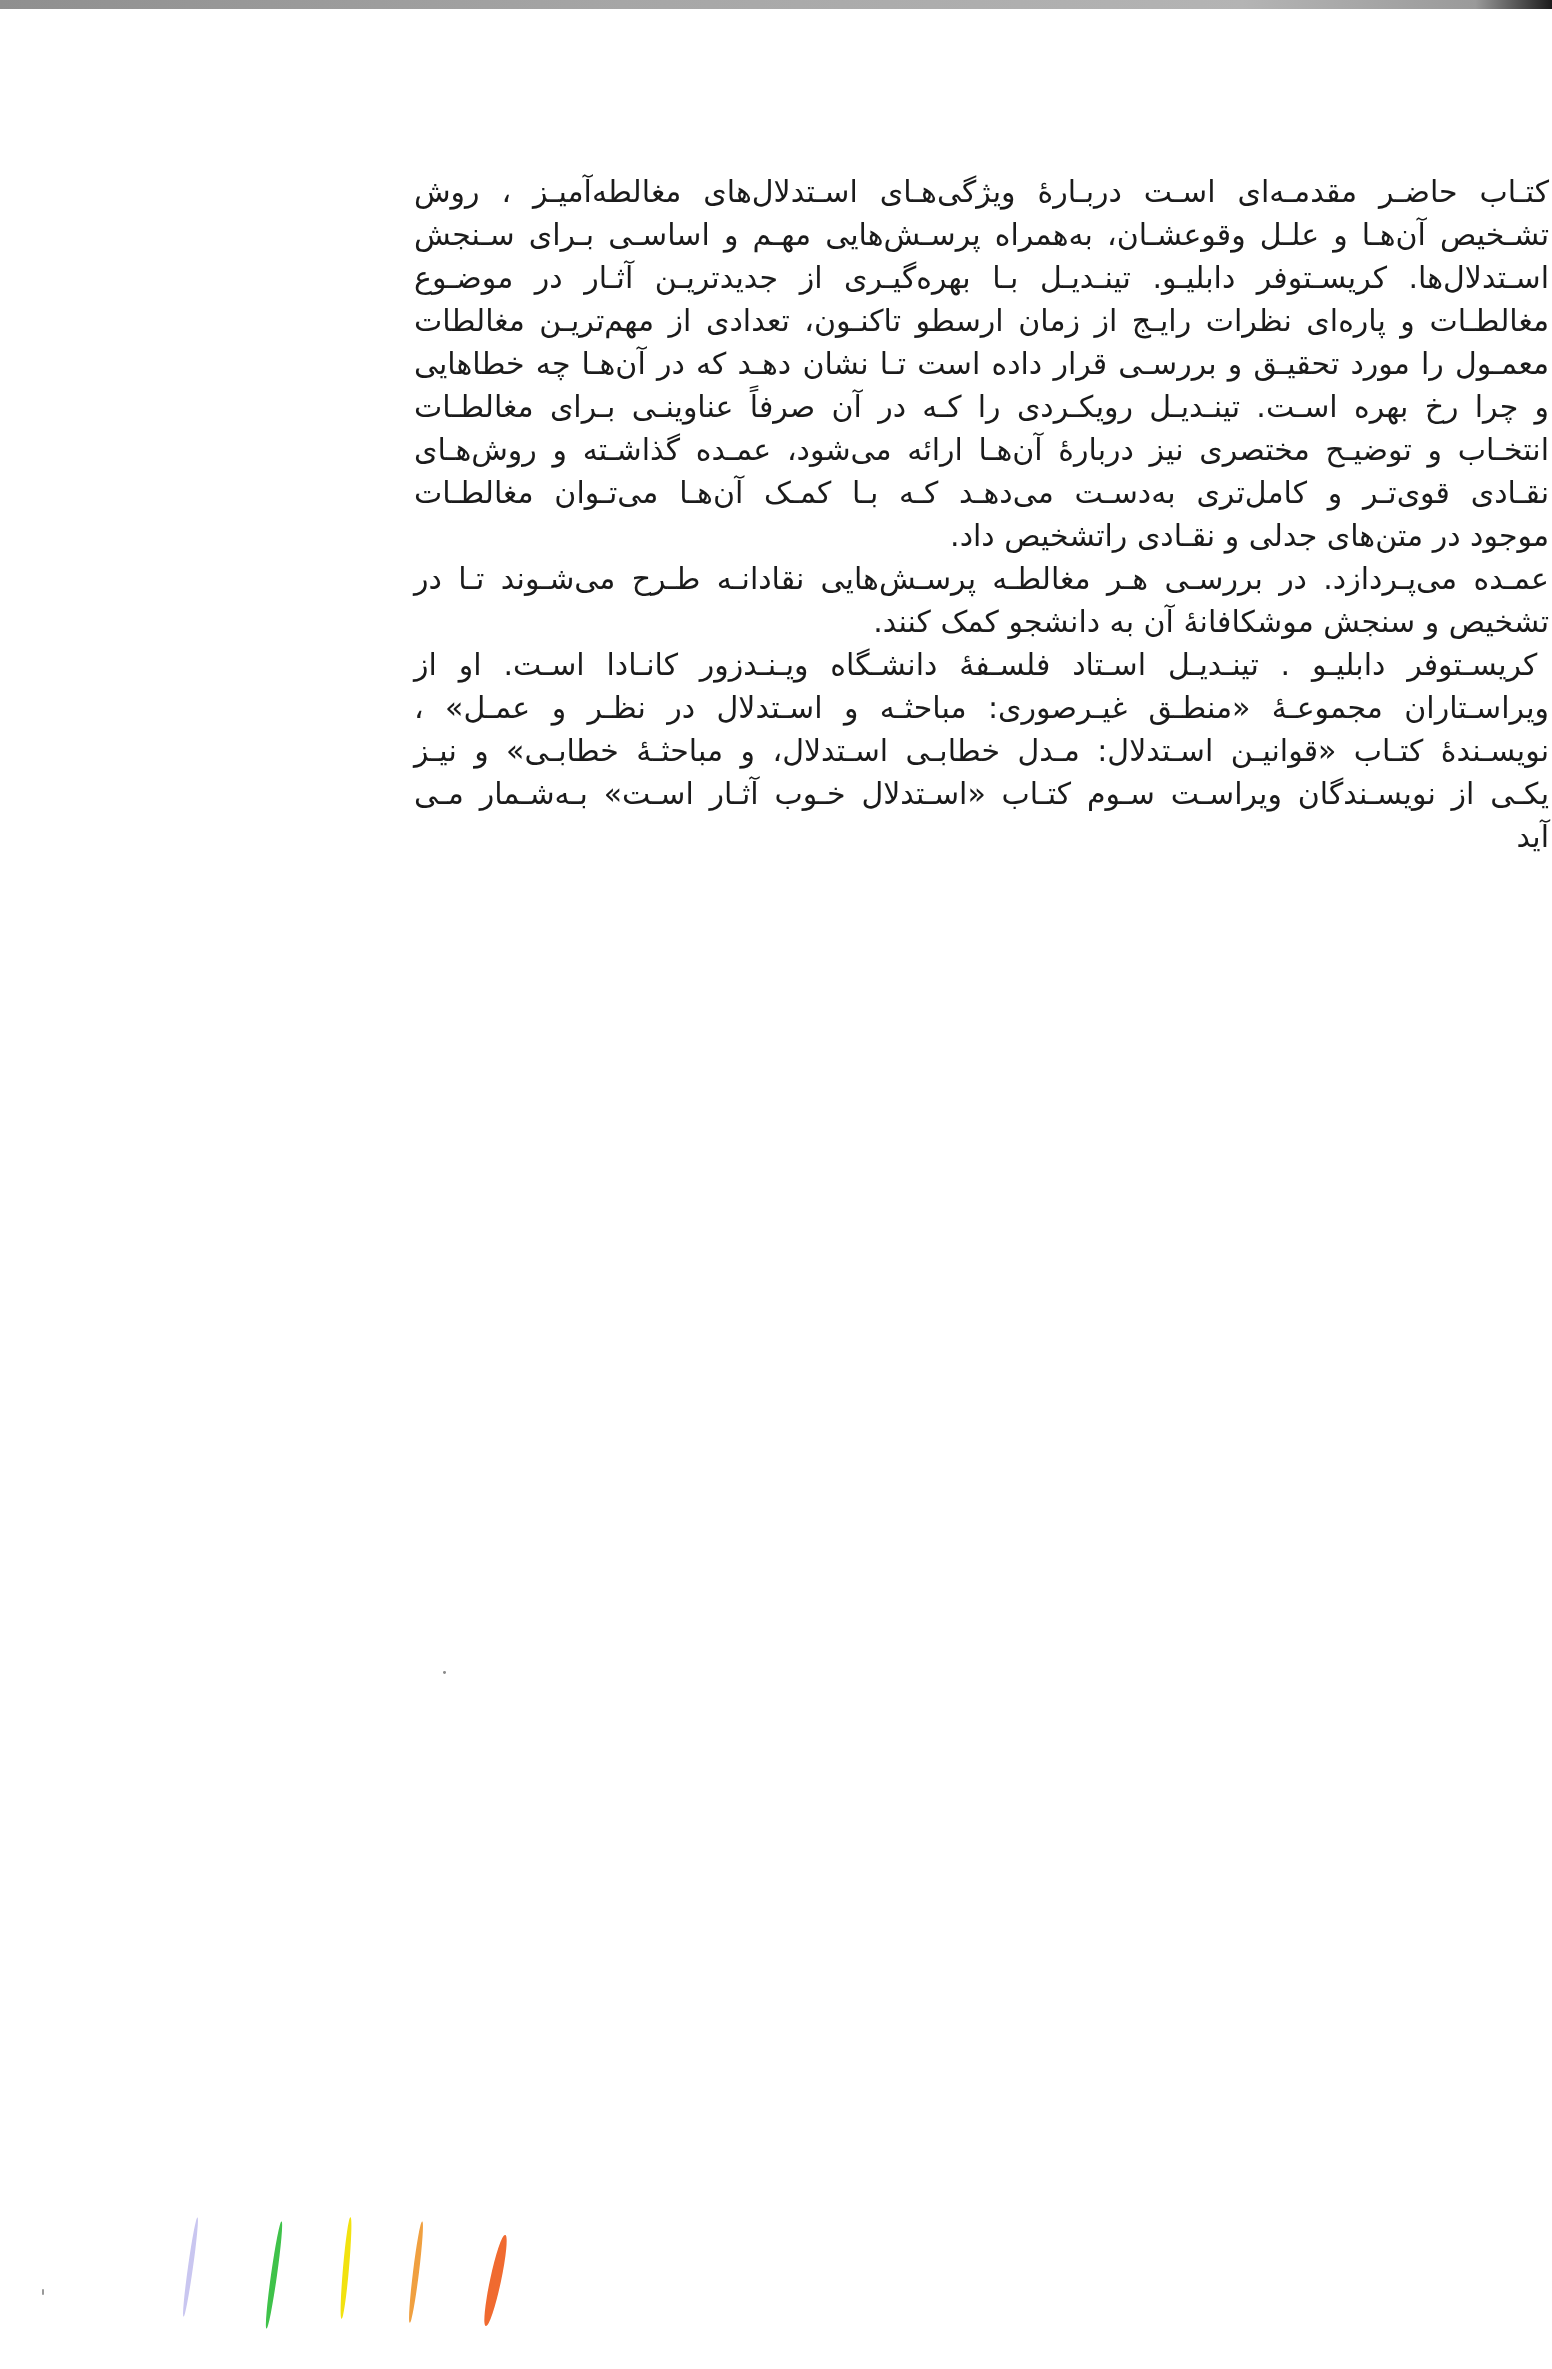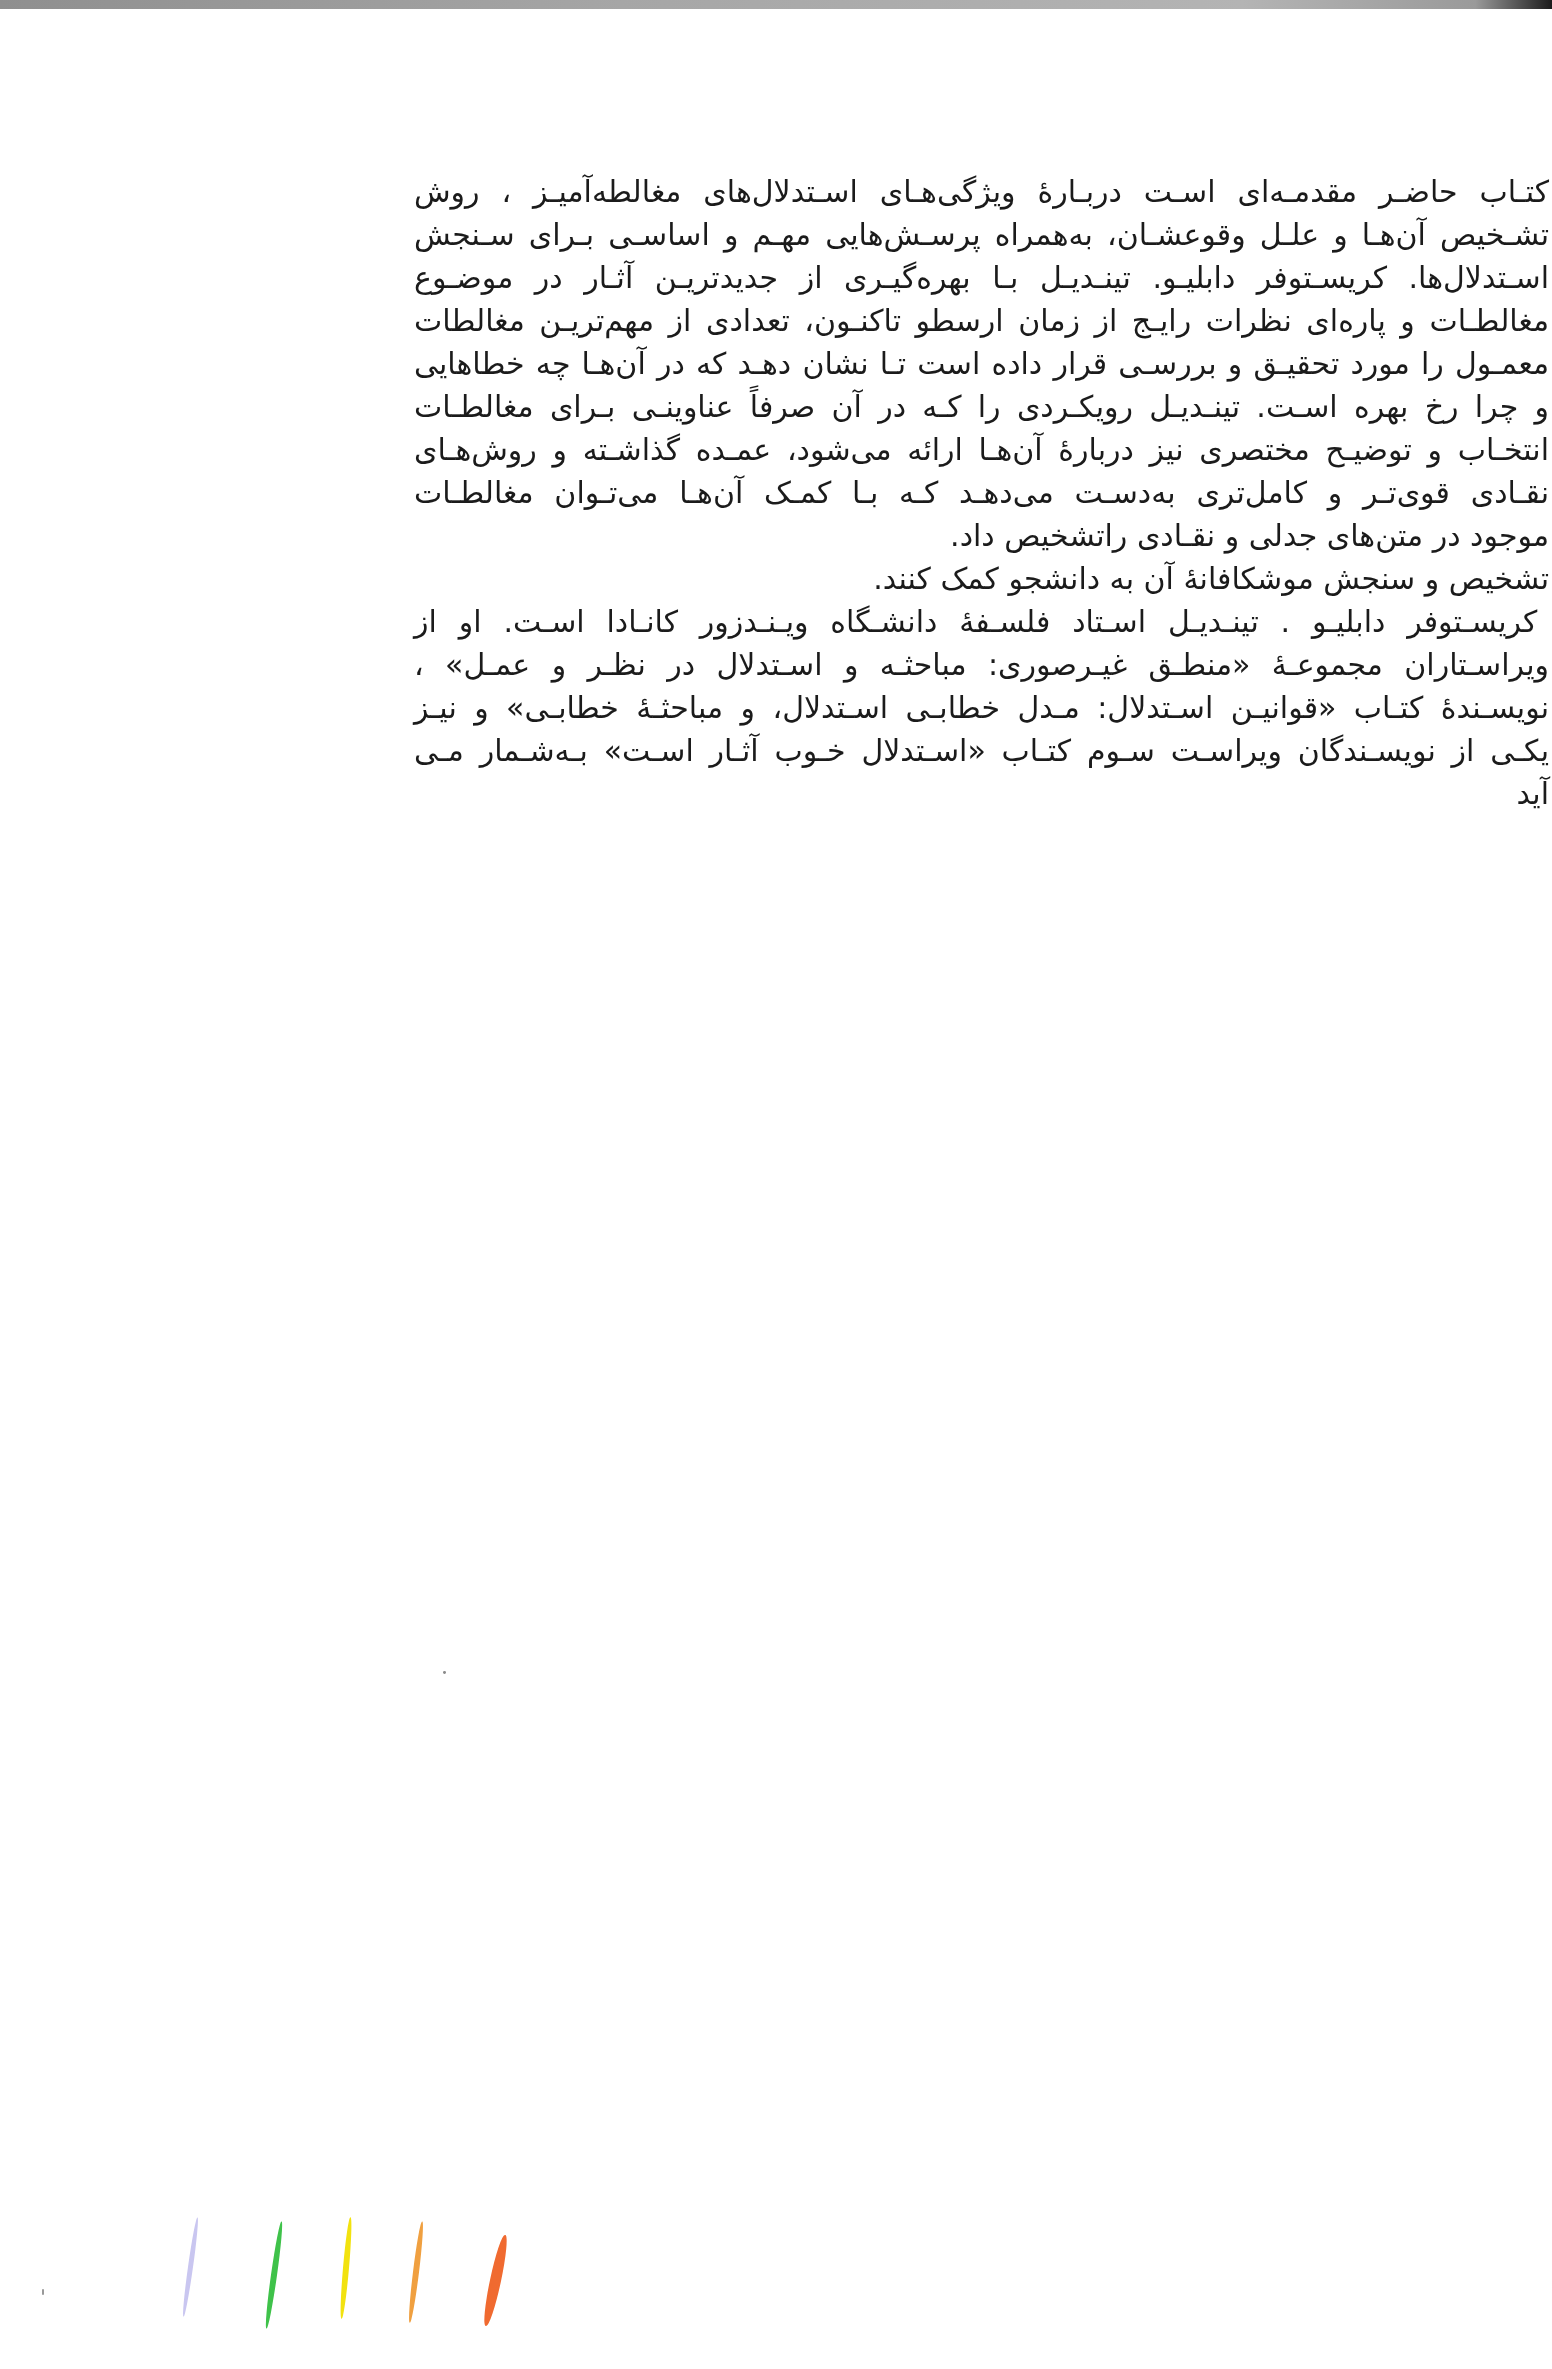--- a/index.html
+++ b/index.html
@@ -73,20 +73,21 @@
     <span class="line">تشـخیص آن‌هـا و علـل وقوعشـان، به‌همراه پرسـش‌هایی مهـم و اساسـی بـرای سـنجش</span>
     <span class="line">اسـتدلال‌ها. کریسـتوفر دابلیـو. تینـدیـل  بـا بهره‌گیـری از جدیدتریـن آثـار در موضـوع</span>
     <span class="line">مغالطـات و پاره‌ای نظرات رایـج از زمان ارسطو تاکنـون، تعدادی از مهم‌تریـن مغالطات</span>
     <span class="line">معمـول را مورد تحقیـق و بررسـی قرار داده است تـا نشان دهـد که در آن‌هـا چه خطاهایی</span>
     <span class="line">و چرا رخ بهره اسـت. تینـدیـل رویکـردی را کـه در آن صرفاً عناوینـی بـرای مغالطـات</span>
     <span class="line">انتخـاب و توضیـح مختصری نیز دربارهٔ آن‌هـا ارائه می‌شود، عمـده گذاشـته و روش‌هـای</span>
     <span class="line">نقـادی قوی‌تـر و کامل‌تری به‌دسـت می‌دهـد کـه بـا کمـک آن‌هـا می‌تـوان مغالطـات</span>
     <span class="line last">موجود در متن‌های جدلی و نقـادی راتشخیص داد.</span>
   </div>
   <div>
+    <span class="line">عمـده می‌پـردازد. در بررسـی هـر مغالطـه پرسـش‌هایی نقادانـه طـرح می‌شـوند تـا در</span>
     <span class="line last">تشخیص و سنجش موشکافانهٔ آن به دانشجو کمک کنند.</span>
   </div>
   <div>
     <span class="line indent">کریسـتوفر دابلیـو . تینـدیـل اسـتاد فلسـفهٔ دانشـگاه ویـنـدزور کانـادا اسـت. او از</span>
     <span class="line">ویراسـتاران مجموعـهٔ «منطـق غیـرصوری: مباحثـه و اسـتدلال در نظـر و عمـل» ،</span>
     <span class="line">نویسـندهٔ کتـاب «قوانیـن اسـتدلال: مـدل خطابـی اسـتدلال، و مباحثـهٔ خطابـی» و نیـز</span>
     <span class="line">یکـی از نویسـندگان ویراسـت سـوم کتـاب «اسـتدلال خـوب آثـار اسـت» بـه‌شـمار مـی</span>
     <span class="line last">آید</span>
   </div>
 </div>

